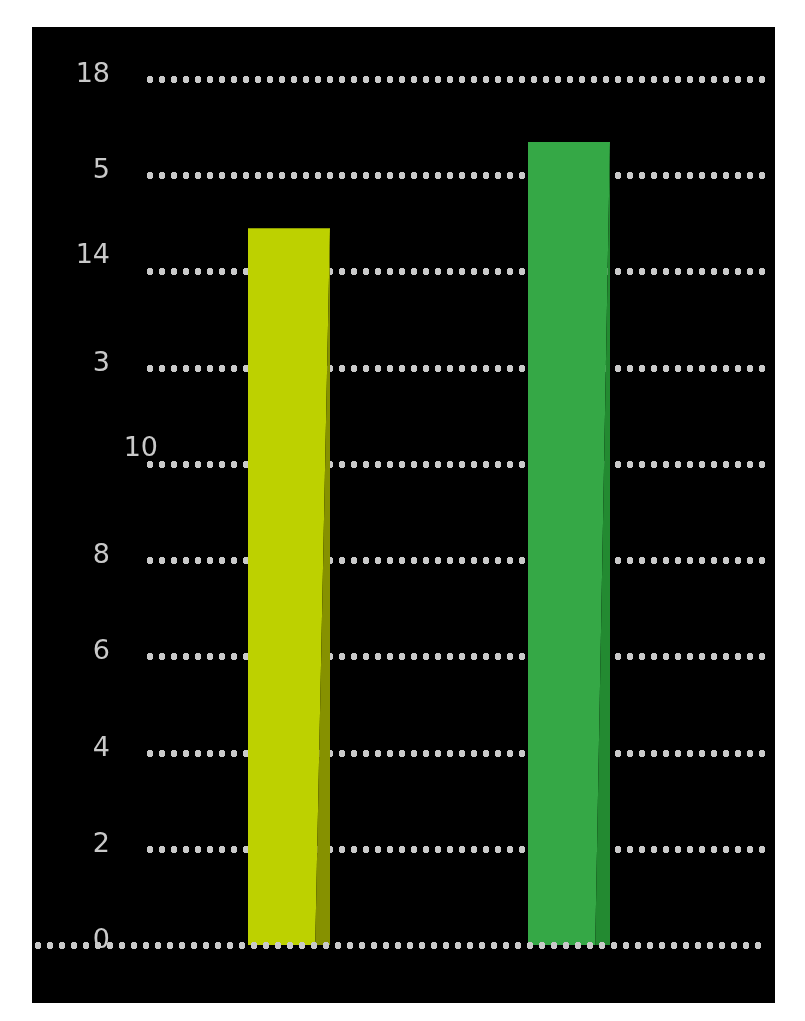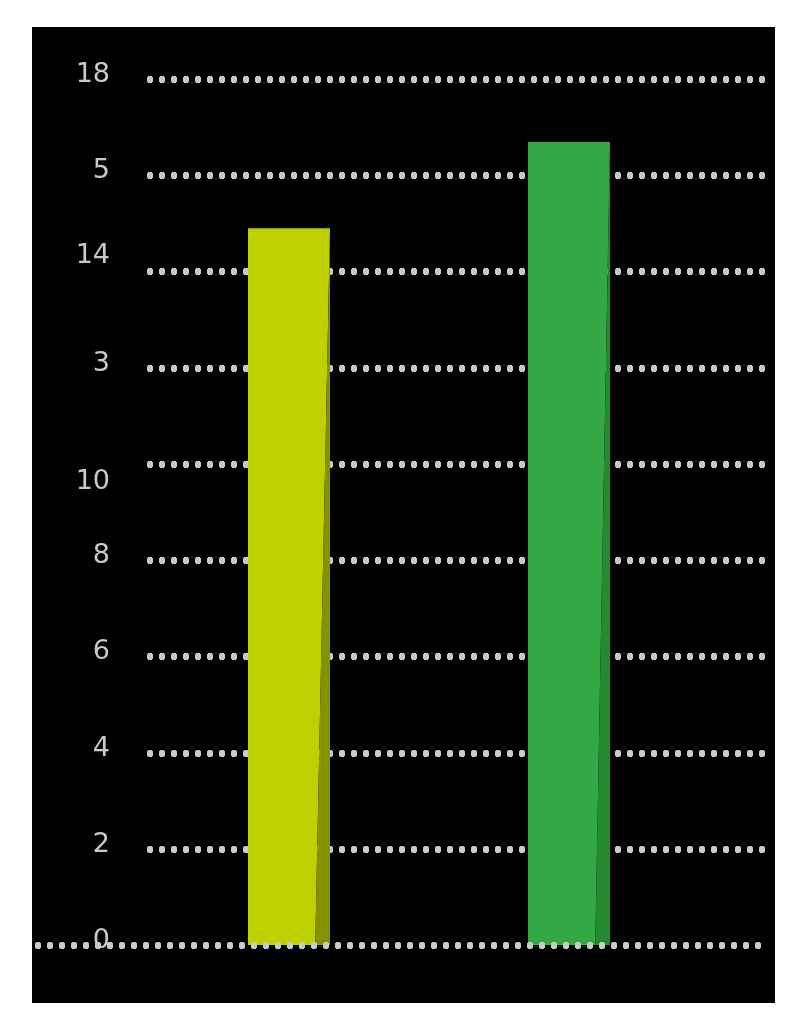--- a/index.html
+++ b/index.html
@@ -84,21 +84,21 @@
       <div class="face" style="background:#35a846; clip-path:polygon(0% 0%, 100% 0%, 82% 100%, 0% 100%);"></div>
       <div class="shade" style="left:0; background:#238a31; clip-path:polygon(100% 0%, 100% 100%, 82% 100%);"></div>
     </div>
 
     <div class="gridline baseline" style="top:915px; left:0px;"></div>
 
     <div class="ytick-label" style="top: 25px;">18</div>
     <div class="ytick-label" style="top: 121.222px;">5</div>
     <div class="ytick-label" style="top: 206px;">14</div>
     <div class="ytick-label" style="top: 313.667px;">3</div>
-    <div class="ytick-label" style="top: 432px;">10</div>
+    <div class="ytick-label" style="top: 399px; margin-left: 48px;">10</div>
     <div class="ytick-label" style="top: 506.111px;">8</div>
     <div class="ytick-label" style="top: 602.333px;">6</div>
     <div class="ytick-label" style="top: 698.556px;">4</div>
     <div class="ytick-label" style="top: 794.778px;">2</div>
     <div class="ytick-label" style="top: 891px;">0</div>
 
   </div>
 </div>
 
 </body></html>

